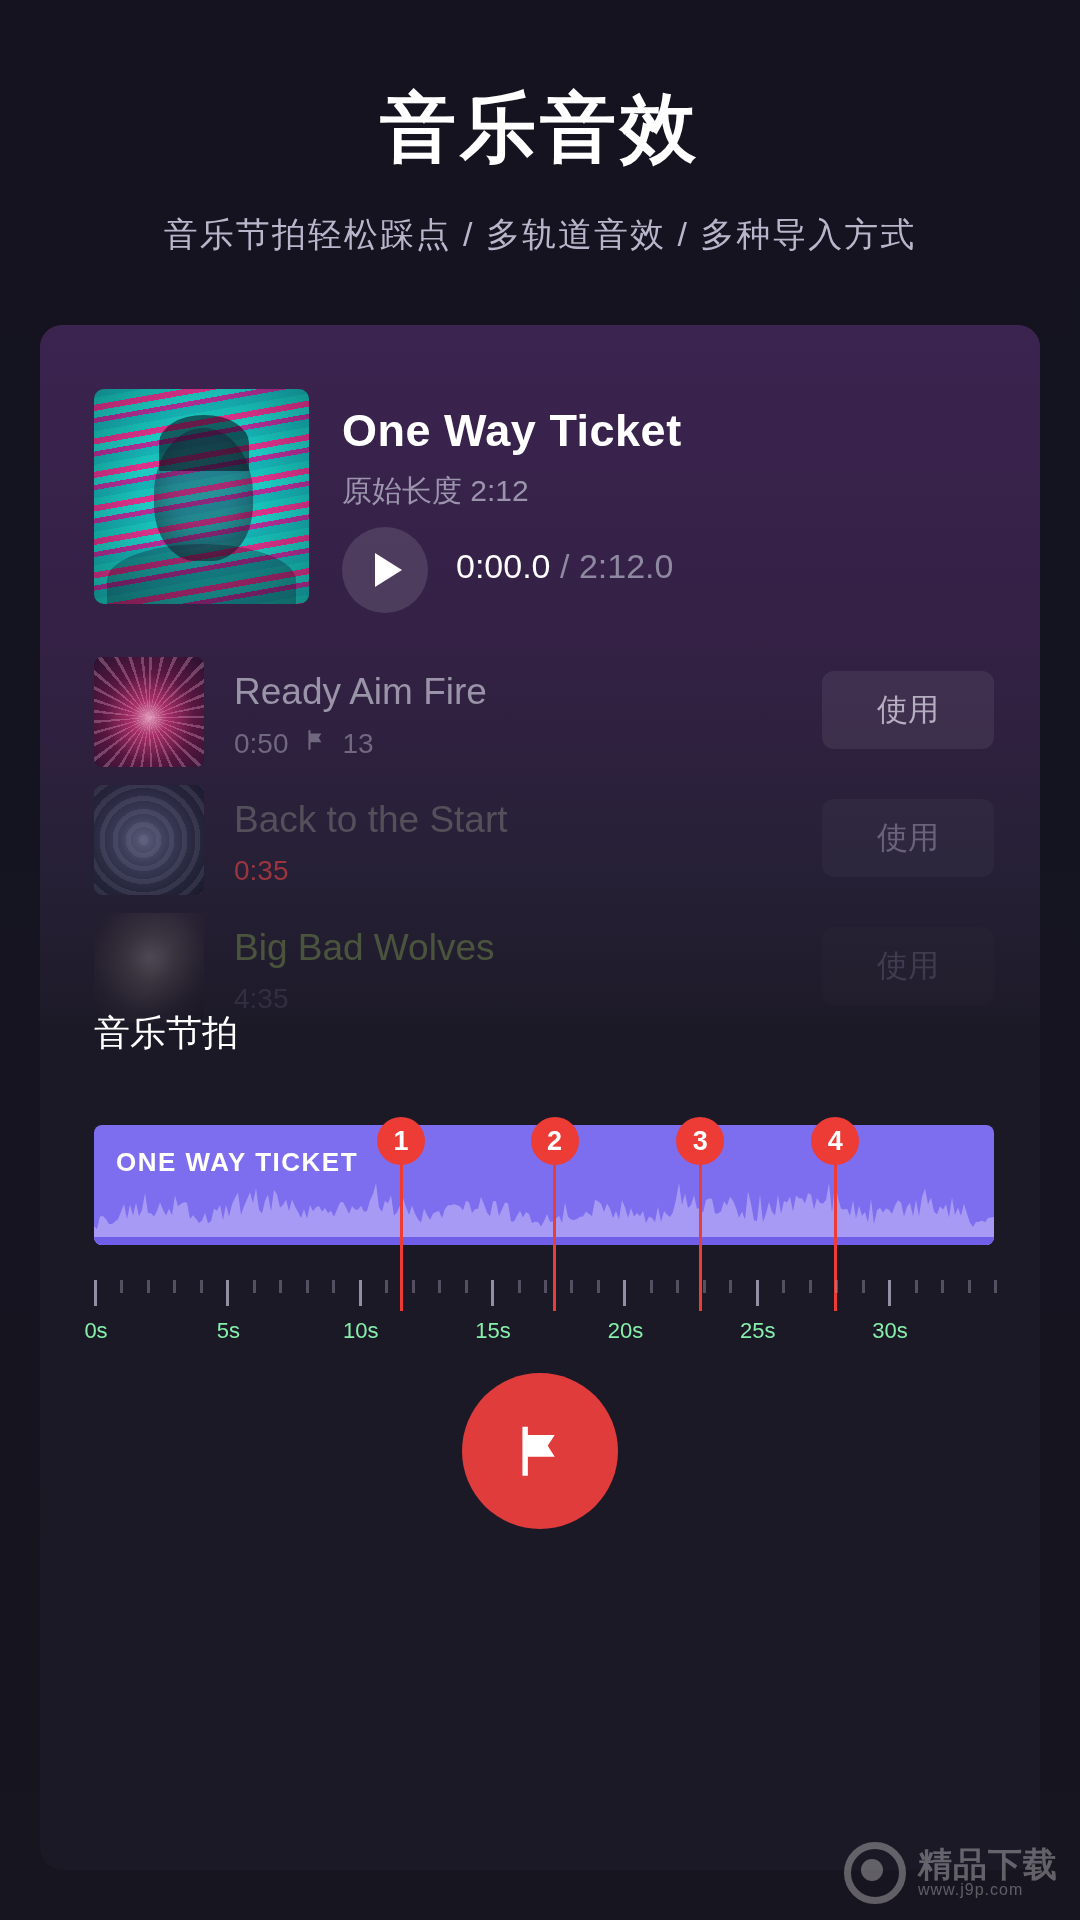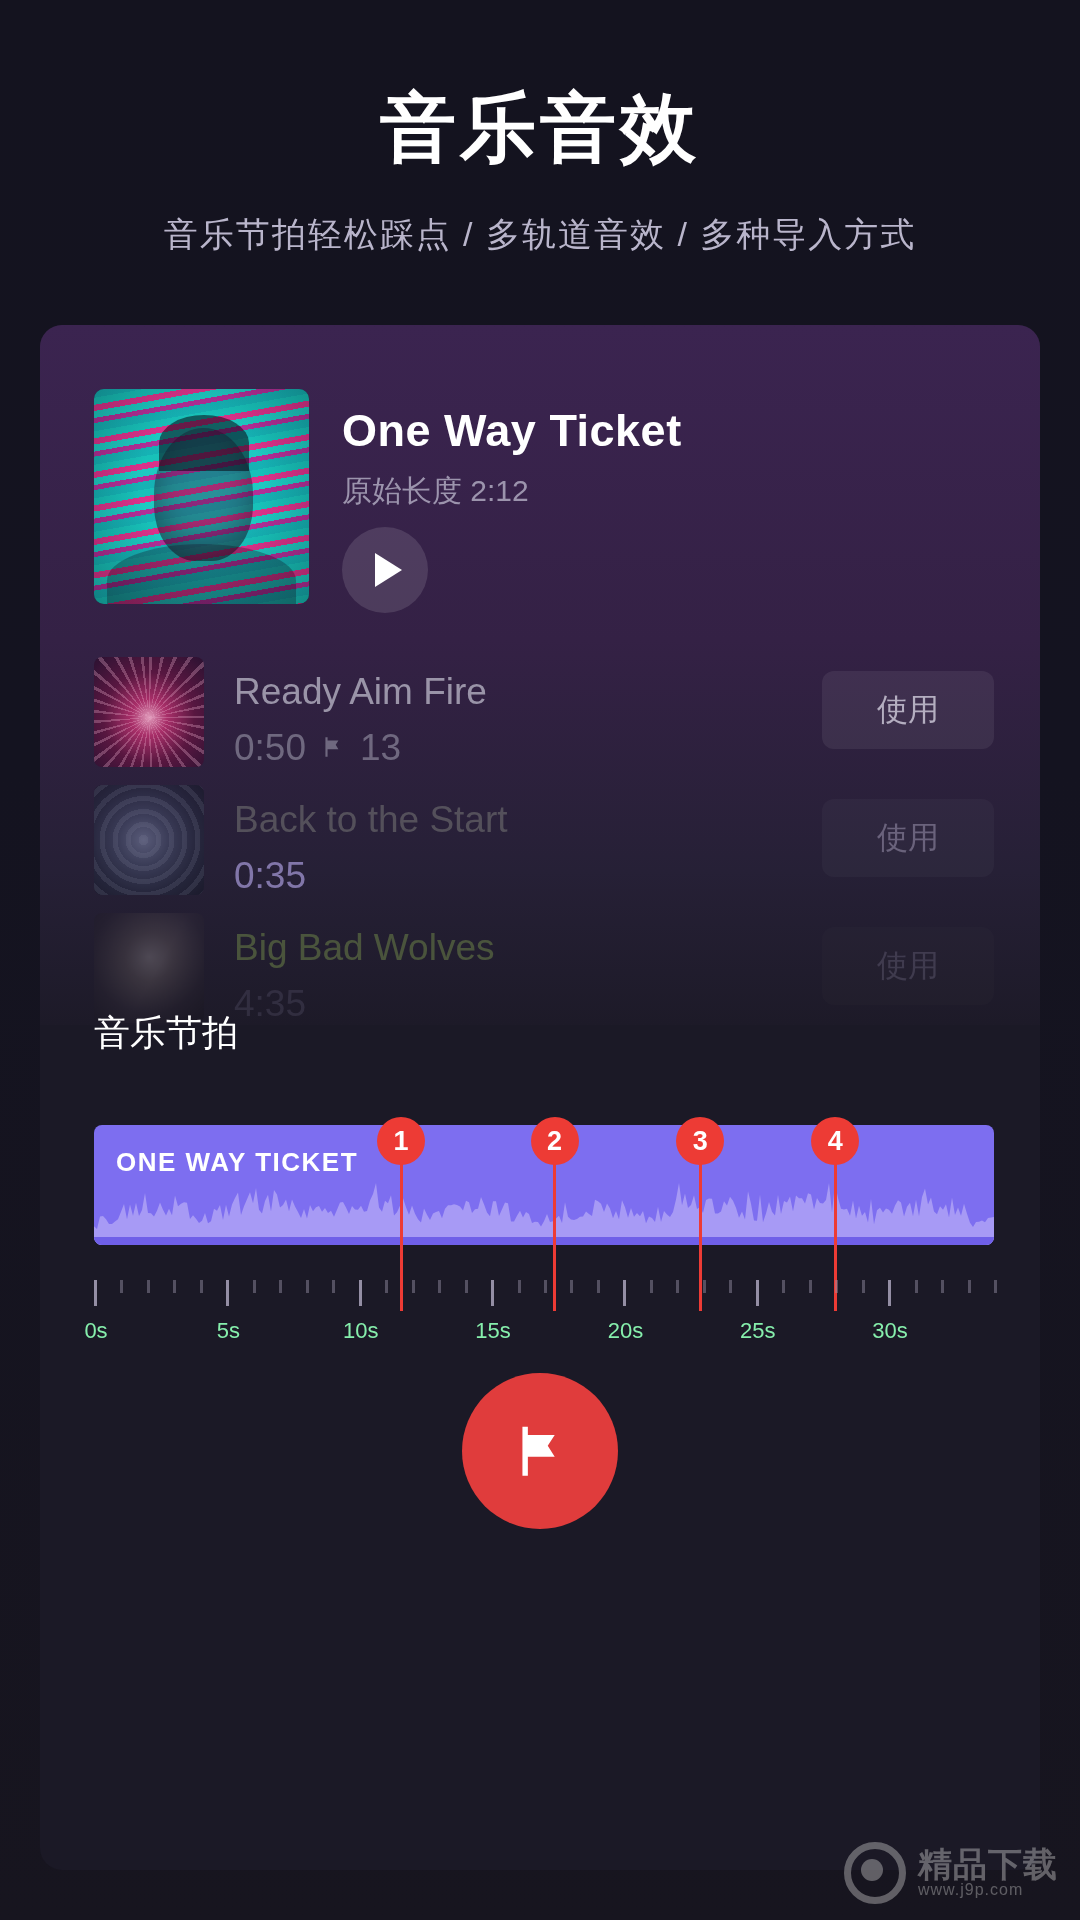--- a/index.html
+++ b/index.html
@@ -117,41 +117,41 @@
   .track .thumb {
     position:absolute; left:0; top:0; width:110px; height:110px;
     border-radius:8px; overflow:hidden;
   }
   .track .t-title {
     position:absolute; left:140px; top:14px;
     font-size:37px; font-weight:400;
   }
   .track .t-meta {
     position:absolute; left:140px; top:70px;
-    font-size:37px; font-weight:400;
+    font-size:28px; font-weight:400;
     display:flex; align-items:center; gap:14px;
   }
   .use-btn {
     position:absolute; right:0; top:14px;
     width:172px; height:78px; border-radius:12px;
     display:flex; align-items:center; justify-content:center;
     font-size:31px; border:none; cursor:pointer;
   }
   .flag-sm { display:inline-block; }
 
   
   .track.r1 { top:332px; }
   .track.r1 .t-title { color:#9a94a8; }
   .track.r1 .t-meta  { color:#6f687f; }
   .track.r1 .use-btn { background:rgba(255,255,255,.07); color:#b4aec0; }
   .track.r1 .thumb   { opacity:.92; }
 
   .track.r2 { top:460px; opacity:.58; }
   .track.r2 .t-title { color:#737373; }
-  .track.r2 .t-meta  { color:#c4b5fd; }
+  .track.r2 .t-meta  { color:#ef4444; }
   .track.r2 .use-btn { background:rgba(255,255,255,.055); color:#9a93ad; }
 
   .track.r3 { top:588px; opacity:.26; }
   .track.r3 .t-title { color:#bef264; }
   .track.r3 .t-meta  { color:#6a6480; }
   .track.r3 .use-btn { background:rgba(255,255,255,.05); color:#9a93ad; }
 
   .thumb.a2 { background:radial-gradient(circle at 50% 55%, #f0a6c6 0%, #b3316d 22%, #5d1741 55%, #2a1030 100%); }
   .thumb.a2::after{
     content:""; position:absolute; inset:0;
@@ -271,20 +271,25 @@
         <div class="vign"></div>
       </div>
 
       <div class="np-title">One Way Ticket</div>
       <div class="np-sub">原始长度 2:12</div>
 
       <button class="play-btn">
         <span class="play-tri"></span>
       </button>
 
+      <div class="np-time">
+        <span>0:00.0</span>
+        <span class="sep">/</span>
+        <span class="total">2:12.0</span>
+      </div>
     </div>
 
     <div class="track r1">
       <div class="thumb a2"></div>
       <div class="t-title">Ready Aim Fire</div>
       <div class="t-meta">
         <span>0:50</span>
         <span class="flag-sm">
           <svg width="26" height="26" viewBox="0 0 24 24" aria-hidden="true">
             <path d="M5 3v18h2v-7h10l-2.5-4L17 6H7V3z" fill="#6f687f"></path>

